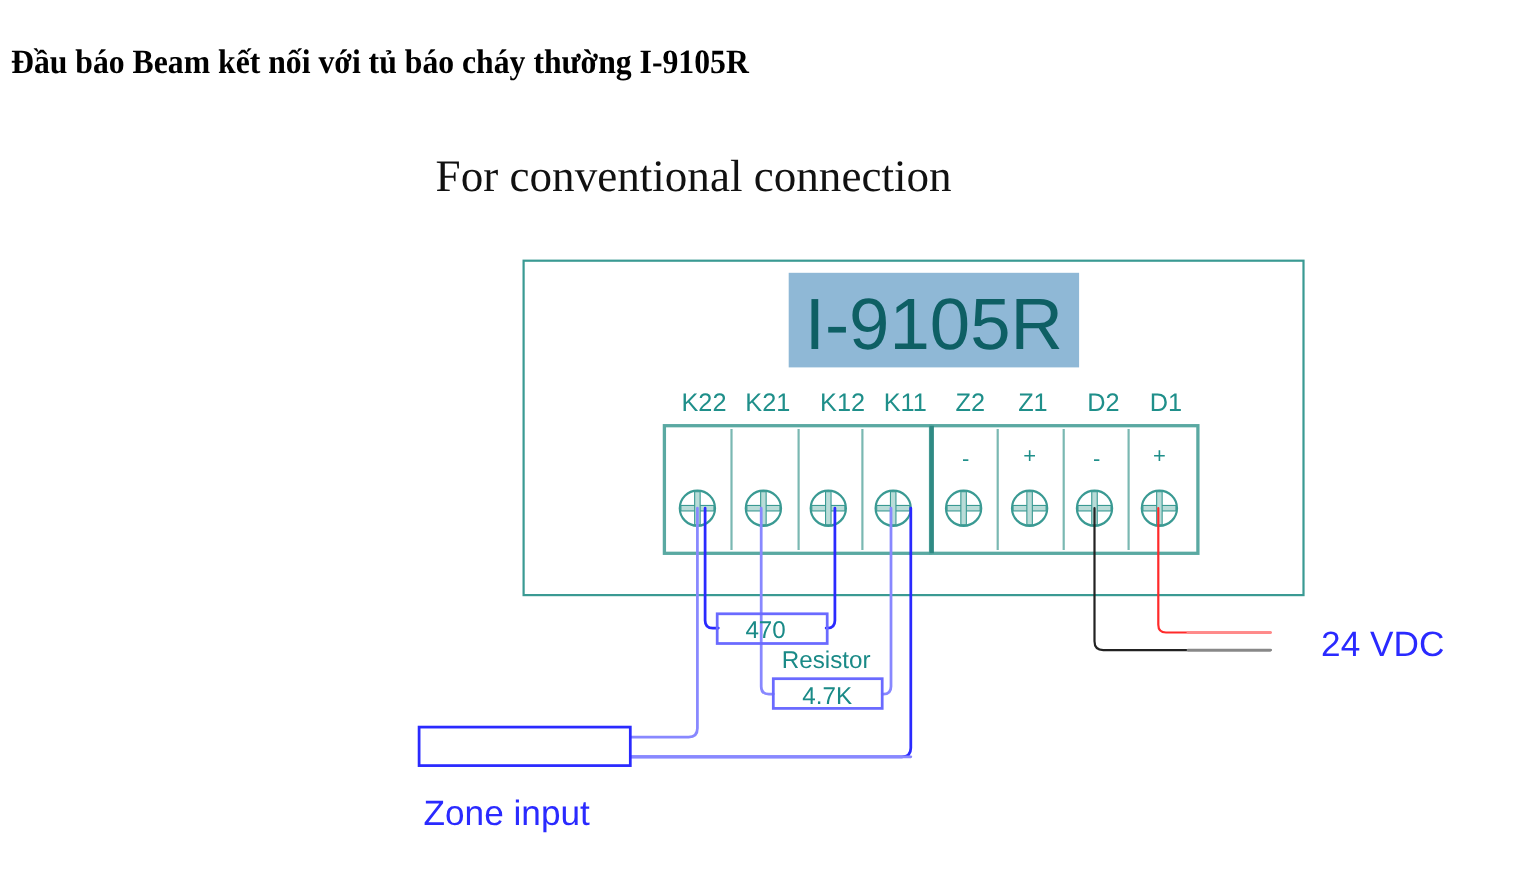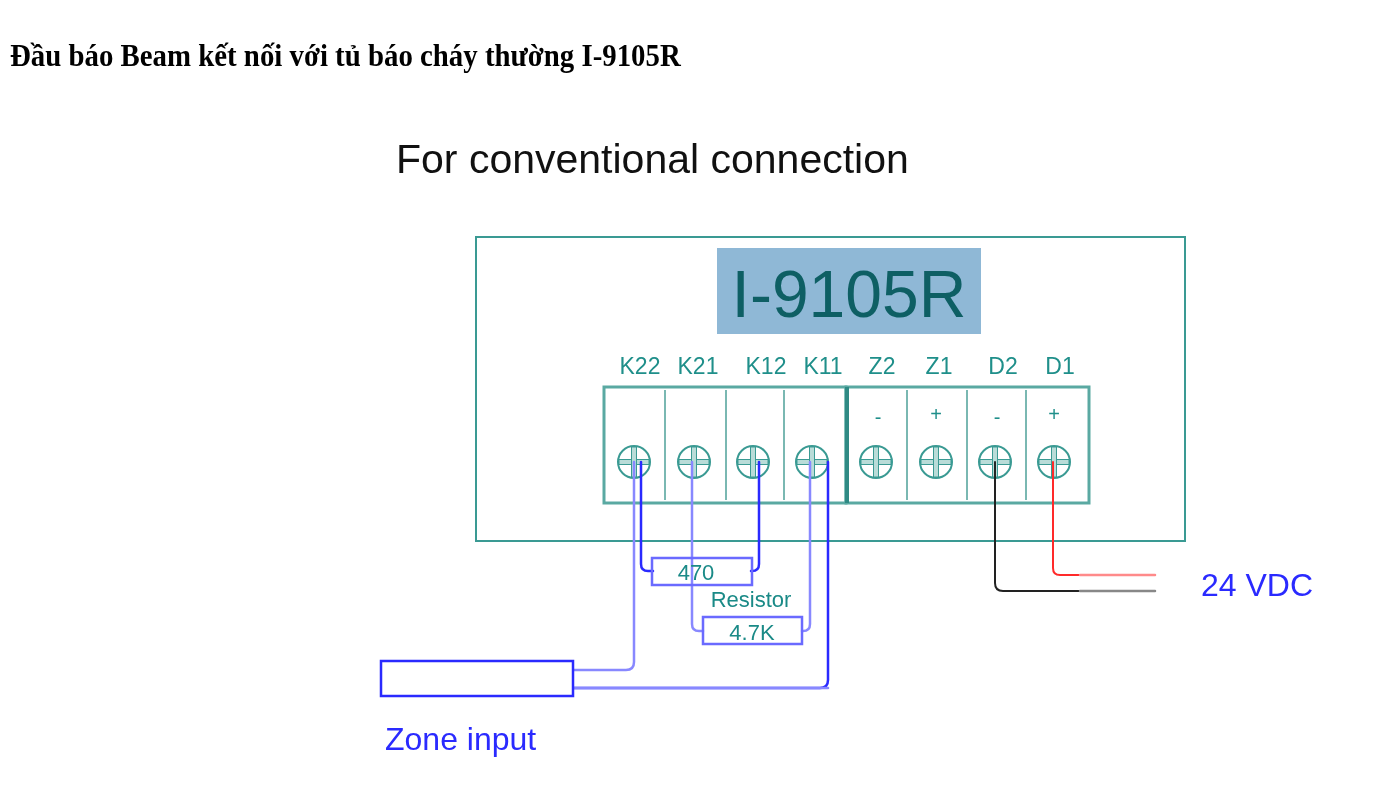--- a/index.html
+++ b/index.html
@@ -5,21 +5,21 @@
     html, body { margin: 0; padding: 0; background: #ffffff; }
     body { width: 1378px; height: 810px; position: relative; overflow: hidden; }
     .heading {
       position: absolute; left: 10px; top: 38px;
       font-family: "Liberation Serif", serif; font-weight: bold;
       font-size: 31px; color: #000; white-space: nowrap;
       transform: scaleX(0.93); transform-origin: left center;
     }
     .subtitle {
       position: absolute; left: 396px; top: 136px;
-      font-family: Liberation Sans, sans-serif; font-size: 41px;
+      font-family: Liberation Serif, serif; font-size: 41px;
       color: #111; white-space: nowrap;
     }
     svg#diagram { position: absolute; left: 0; top: 0; }
     .lbl-term { font-family: "Liberation Sans", sans-serif; font-size: 23px; fill: #1f8f8a; }
     .lbl-sign { font-family: "Liberation Sans", sans-serif; font-size: 20px; fill: #1f8f8a; }
     .lbl-model { font-family: "Liberation Sans", sans-serif; font-size: 66px; fill: #0e5f64; }
     .lbl-res { font-family: "Liberation Sans", sans-serif; font-size: 22px; fill: #1a8a87; }
     .lbl-blue { font-family: "Liberation Sans", sans-serif; font-size: 32px; fill: #2a2aff; }
   </style>
 </head>

